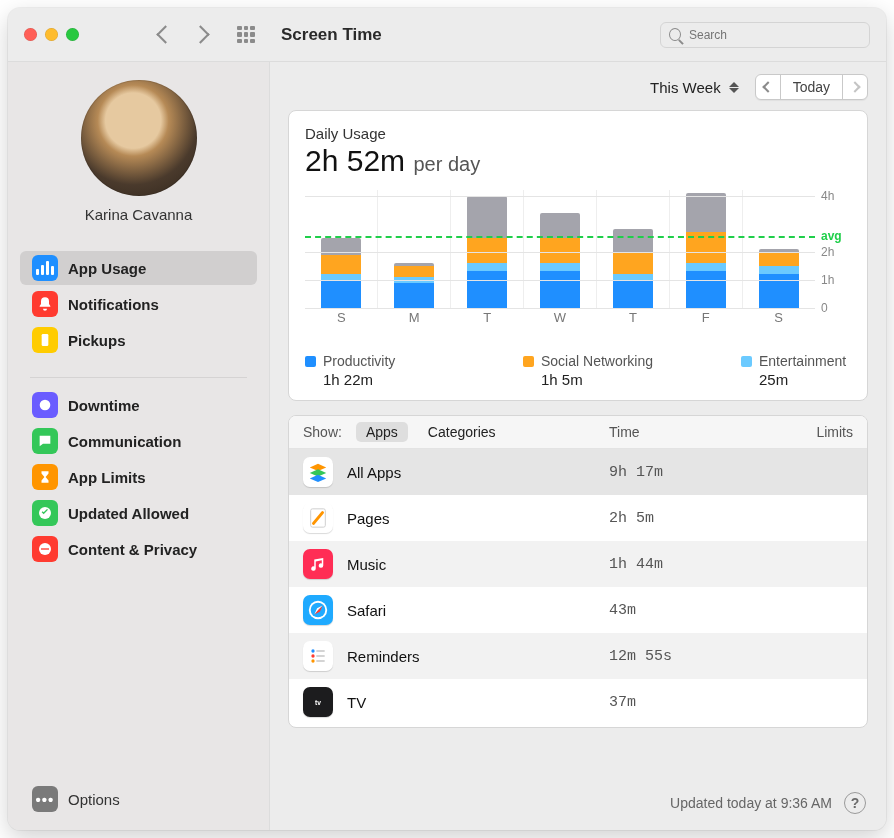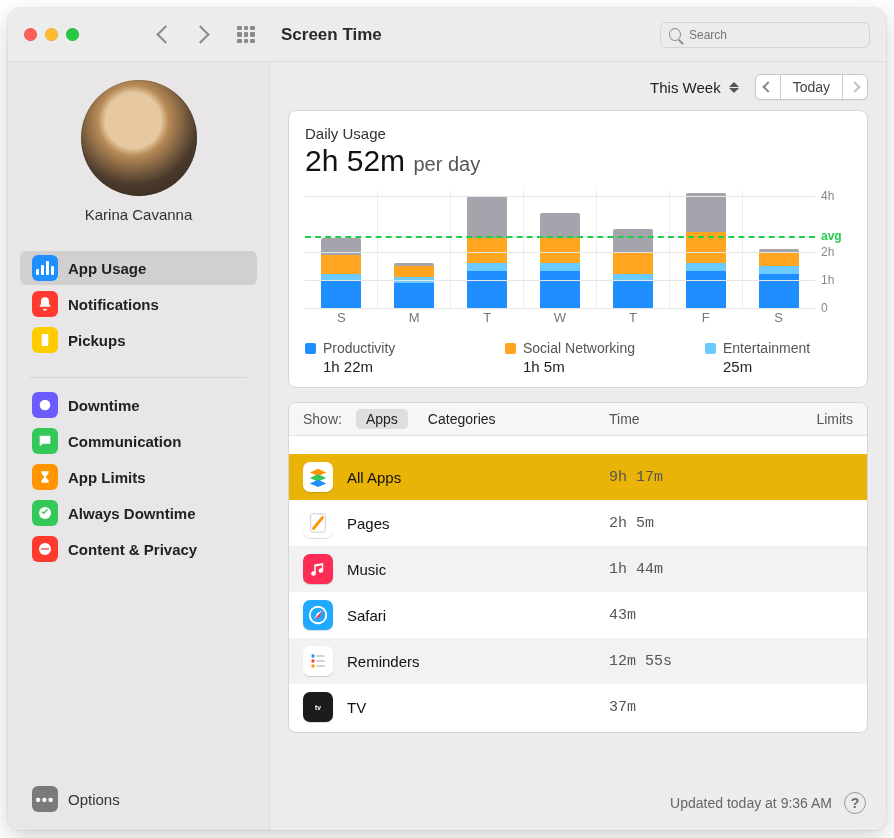--- a/index.html
+++ b/index.html
@@ -200,21 +200,21 @@
     display:flex;
   }
   .daylabels span{flex:1;text-align:center;font-size:13px;color:#777;}
   .yaxis{
     width:36px;position:relative;font-size:12px;color:#888;
   }
   .yaxis span{position:absolute;left:6px;transform:translateY(-50%);}
   .yaxis .avg{color:var(--green);font-weight:600;}
 
   .legend{
-    display:flex; gap:30px; margin-top:10px; align-items:center;
+    display:flex; gap:48px; margin-top:23px; align-items:center;
   }
   .legend-col{display:flex;flex-direction:column;gap:2px;min-width:170px;}
   .legend-row{display:flex;align-items:center;gap:7px;font-size:14px;color:#555;}
   .swatch{width:11px;height:11px;border-radius:2px;}
   .legend-val{font-size:15px;color:#222;margin-left:18px;}
 
   .tablecard{ margin-top:14px; padding-bottom:2px;}
   .theader{
     display:flex;align-items:center;gap:14px;
     padding:6px 14px 6px 14px;
@@ -227,21 +227,21 @@
   }
   .theader .plain{padding:2px 6px;color:#222;}
   .theader .col-time{margin-left:auto;width:160px;}
   .theader .col-lim{width:70px;text-align:right;}
 
   .app-row{
     display:flex;align-items:center;gap:14px;
     height:46px;padding:0 14px;
   }
   .app-row:nth-child(odd){background:#f2f2f2;}
-  .app-row.selected{background:#eab308;margin-top:18px;}
+  .app-row.selected{background:#e5e5e5;}
   .app-icon{
     width:30px;height:30px;border-radius:7px;flex-shrink:0;
     display:flex;align-items:center;justify-content:center;color:#fff;font-size:16px;
     box-shadow: 0 1px 1px rgba(0,0,0,0.15);
   }
   .app-row .name{font-size:15px;color:#111;flex:1;}
   .app-row .time{width:160px;font-size:15px;color:#555;font-family:Liberation Mono, monospace;}
   .app-row .lim{width:70px;}
 
   .footer{
@@ -350,21 +350,21 @@
             </span>
             <span>App Limits</span>
           </li>
           <li class="navitem">
             <span class="nv-icon" style="background: rgb(52, 199, 89);">
               <svg width="16" height="16" viewBox="0 0 24 24" fill="#fff">
                 <circle cx="12" cy="12" r="9"></circle>
                 <path fill="#34c759" d="M10 14l-3-3 1.5-1.5L10 11l5-5L16.5 7z"></path>
               </svg>
             </span>
-            <span>Always Downtime</span>
+            <span>Updated Allowed</span>
           </li>
           <li class="navitem">
             <span class="nv-icon" style="background: rgb(255, 59, 48);">
               <svg width="16" height="16" viewBox="0 0 24 24" fill="#fff">
                 <circle cx="12" cy="12" r="9"></circle>
                 <rect x="6" y="11" width="12" height="2" fill="#ff3b30"></rect>
               </svg>
             </span>
             <span>Content &amp; Privacy</span>
           </li>

